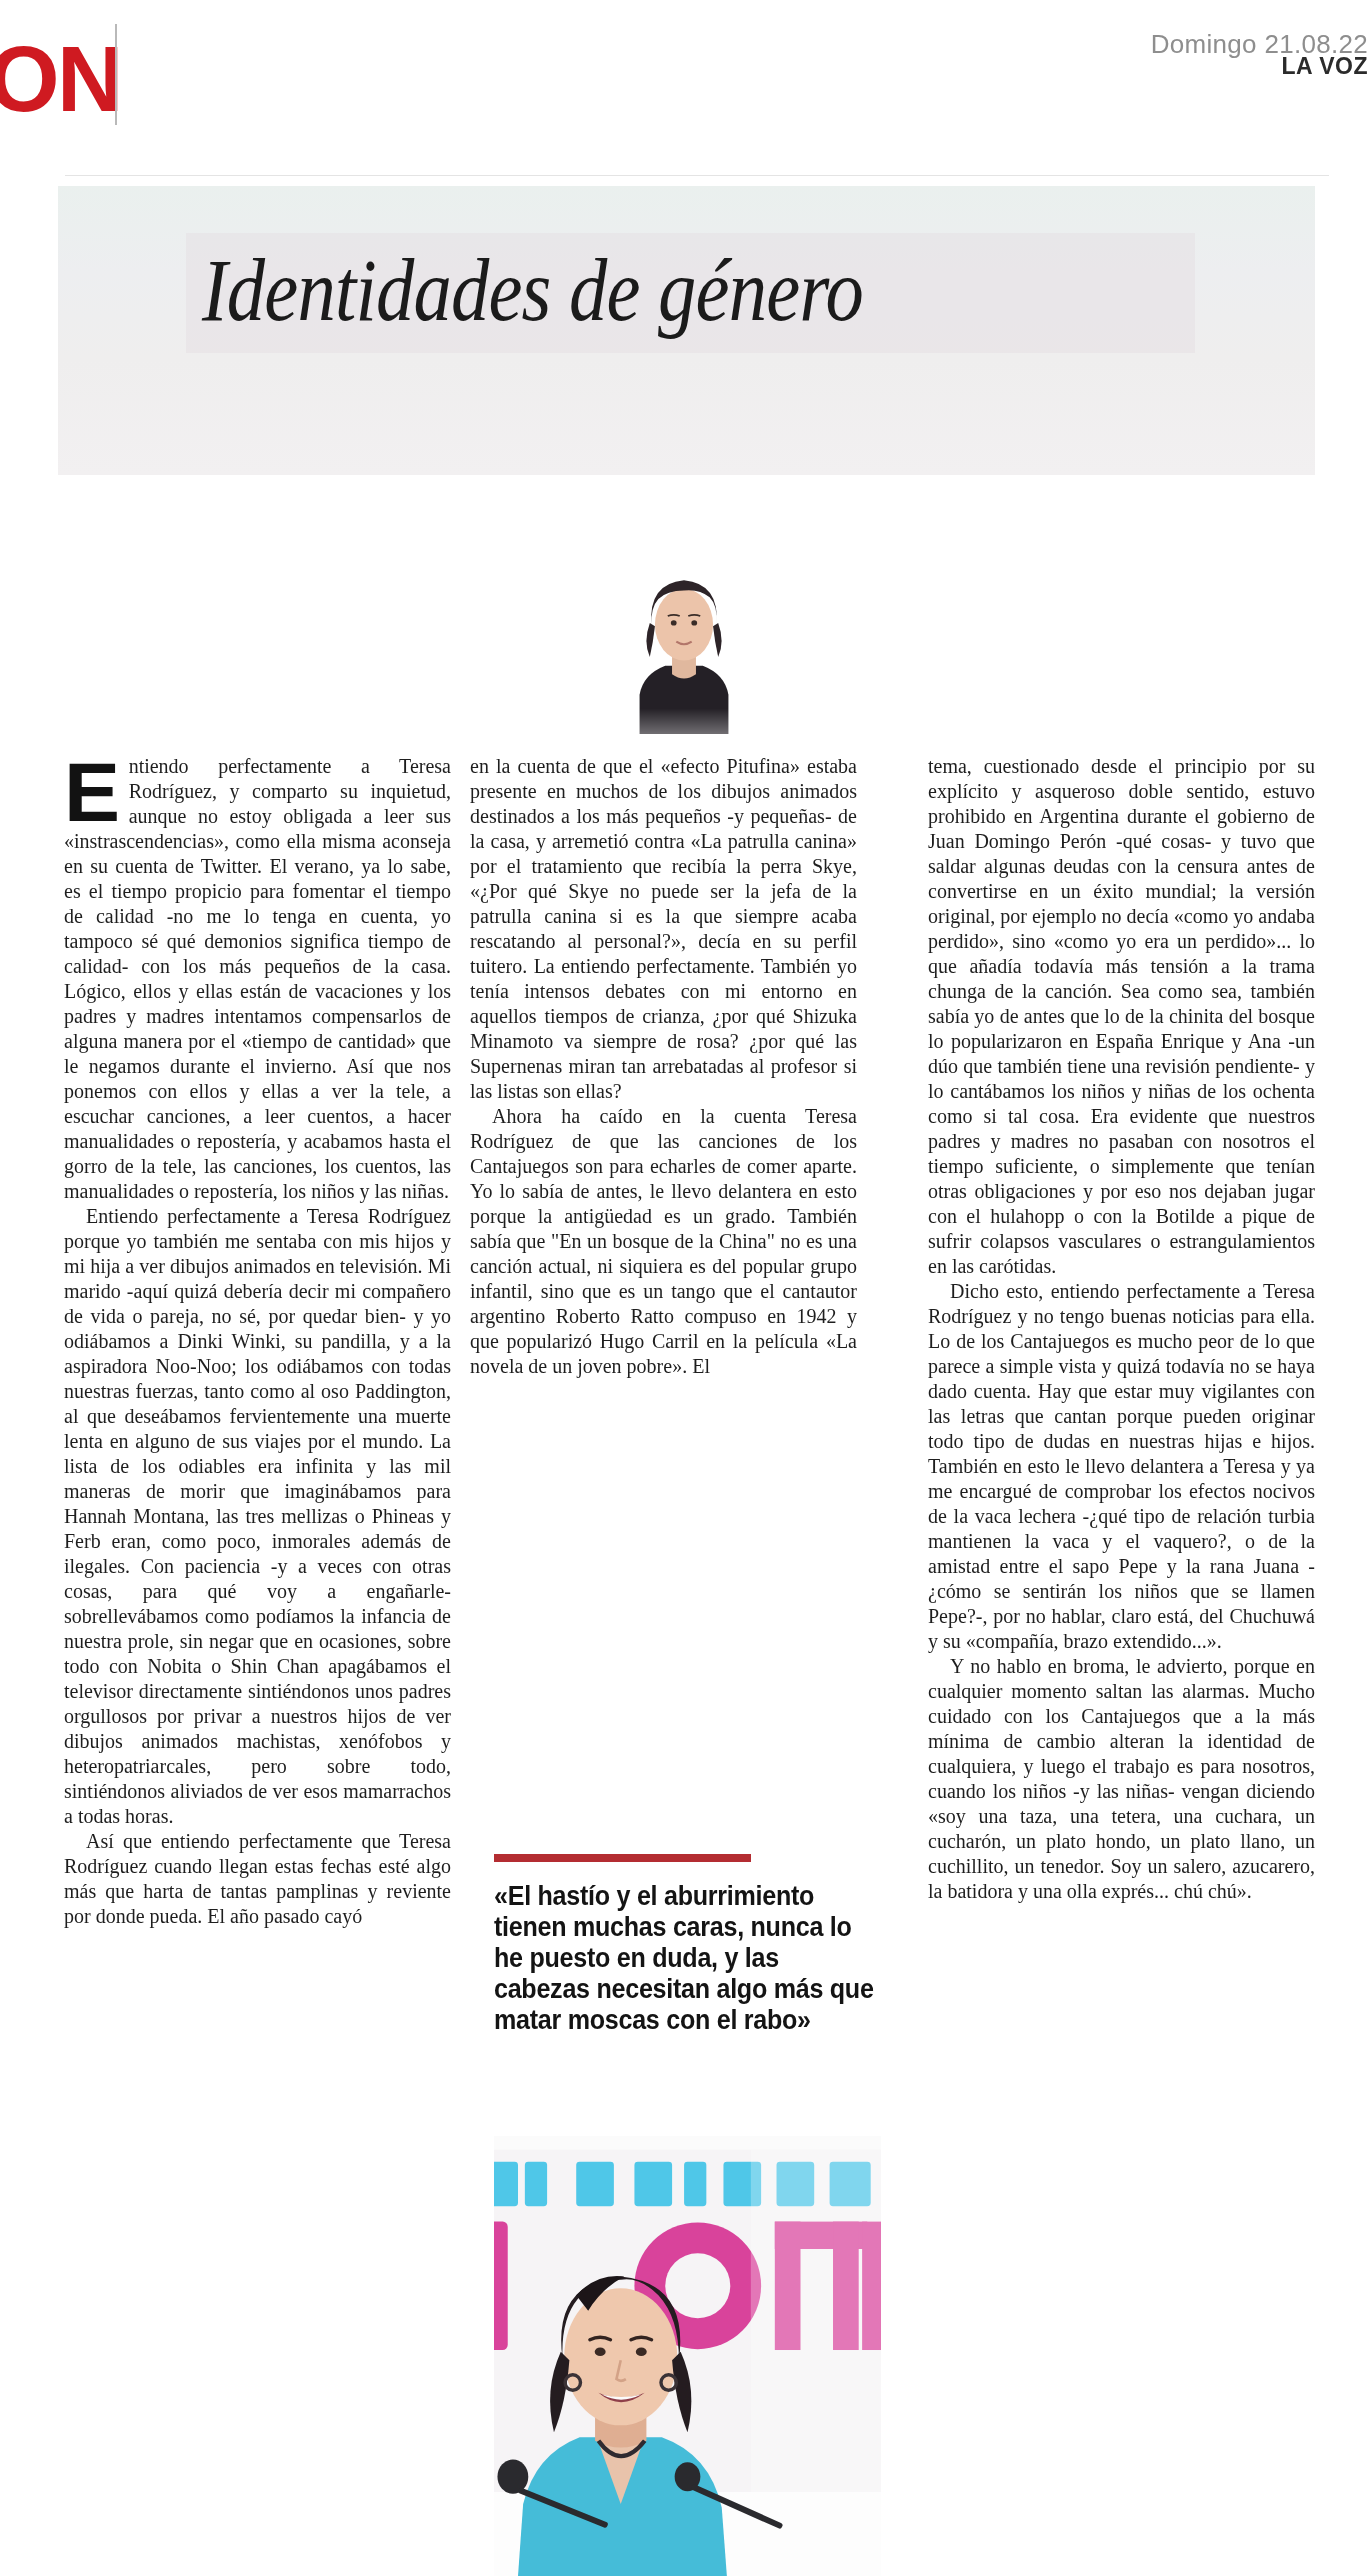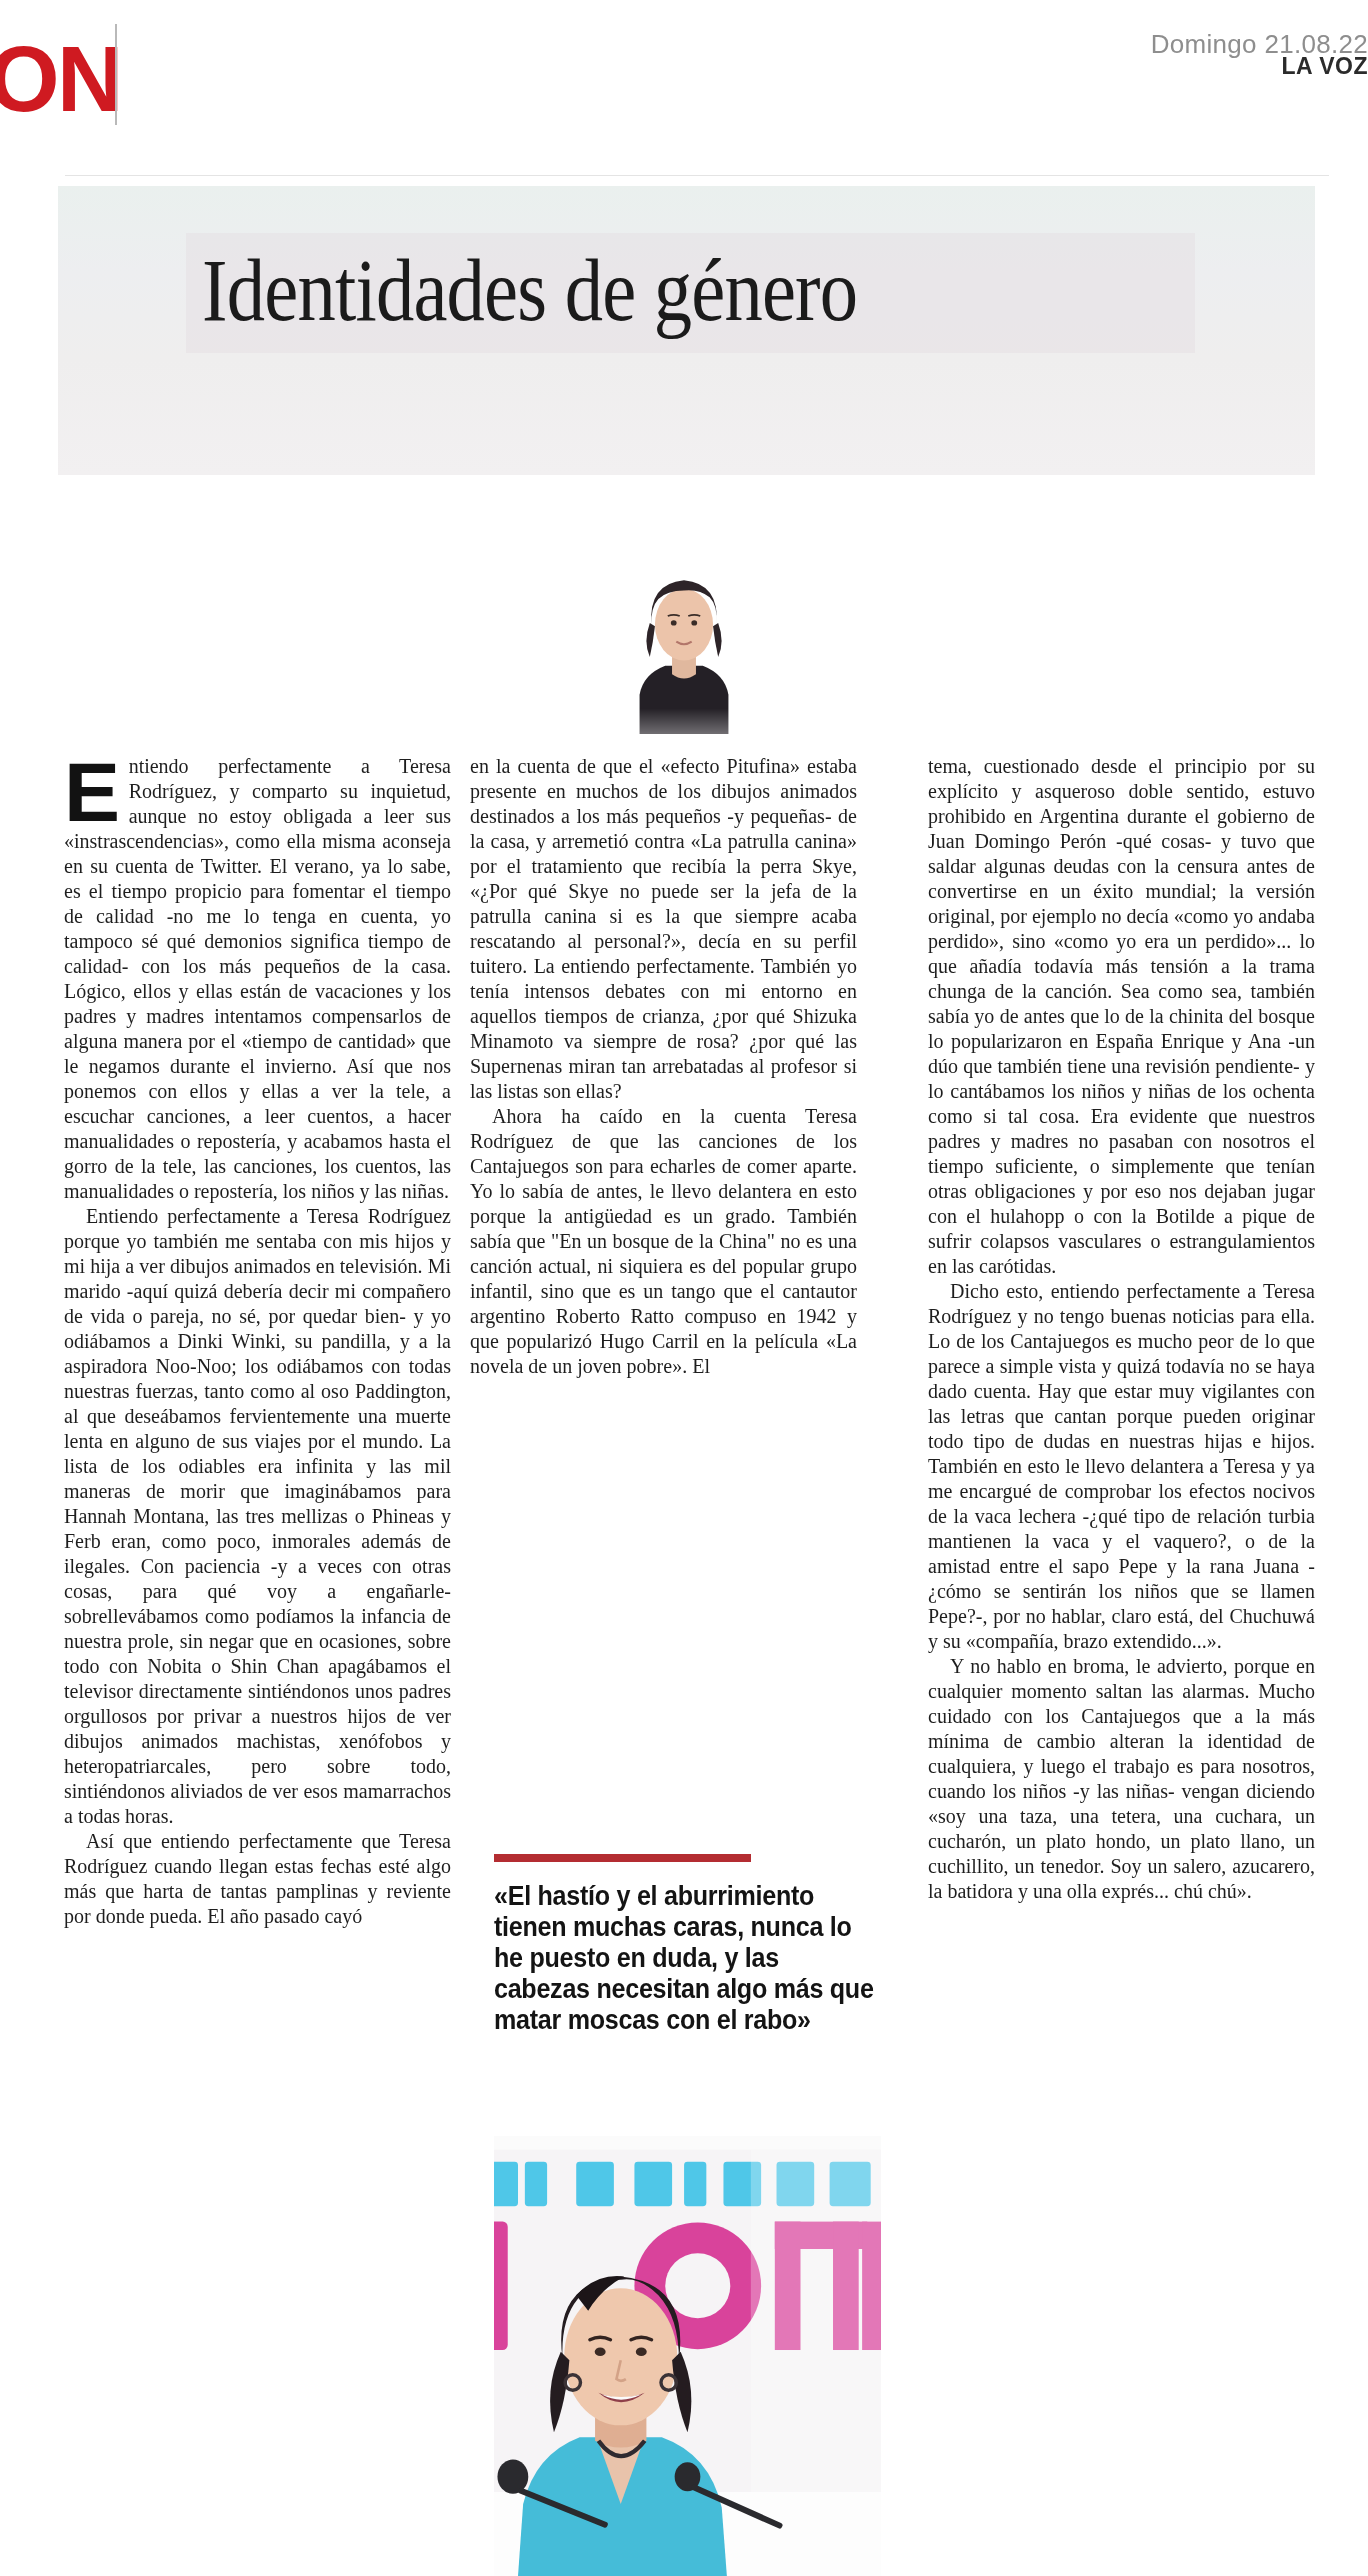--- a/index.html
+++ b/index.html
@@ -67,20 +67,21 @@
     width: 1264px; height: 0.9px;
     background: #e4e4e4;
   }
 
   
   .title-block {
     position: absolute;
     left: 58px; top: 186px;
     width: 1257px; height: 289px;
     background: linear-gradient(180deg,#eaf0ee 0%, #edeef0 30%, #efeeee 60%, #f2f0f1 100%);
+    font-style: italic;
   }
   .title-inner {
     position: absolute;
     left: 128px; top: 47px;
     width: 1009px; height: 120px;
     background: rgba(229,224,228,0.55);
   }
   .headline {
     position: absolute;
     left: 144px; top: 50px;

